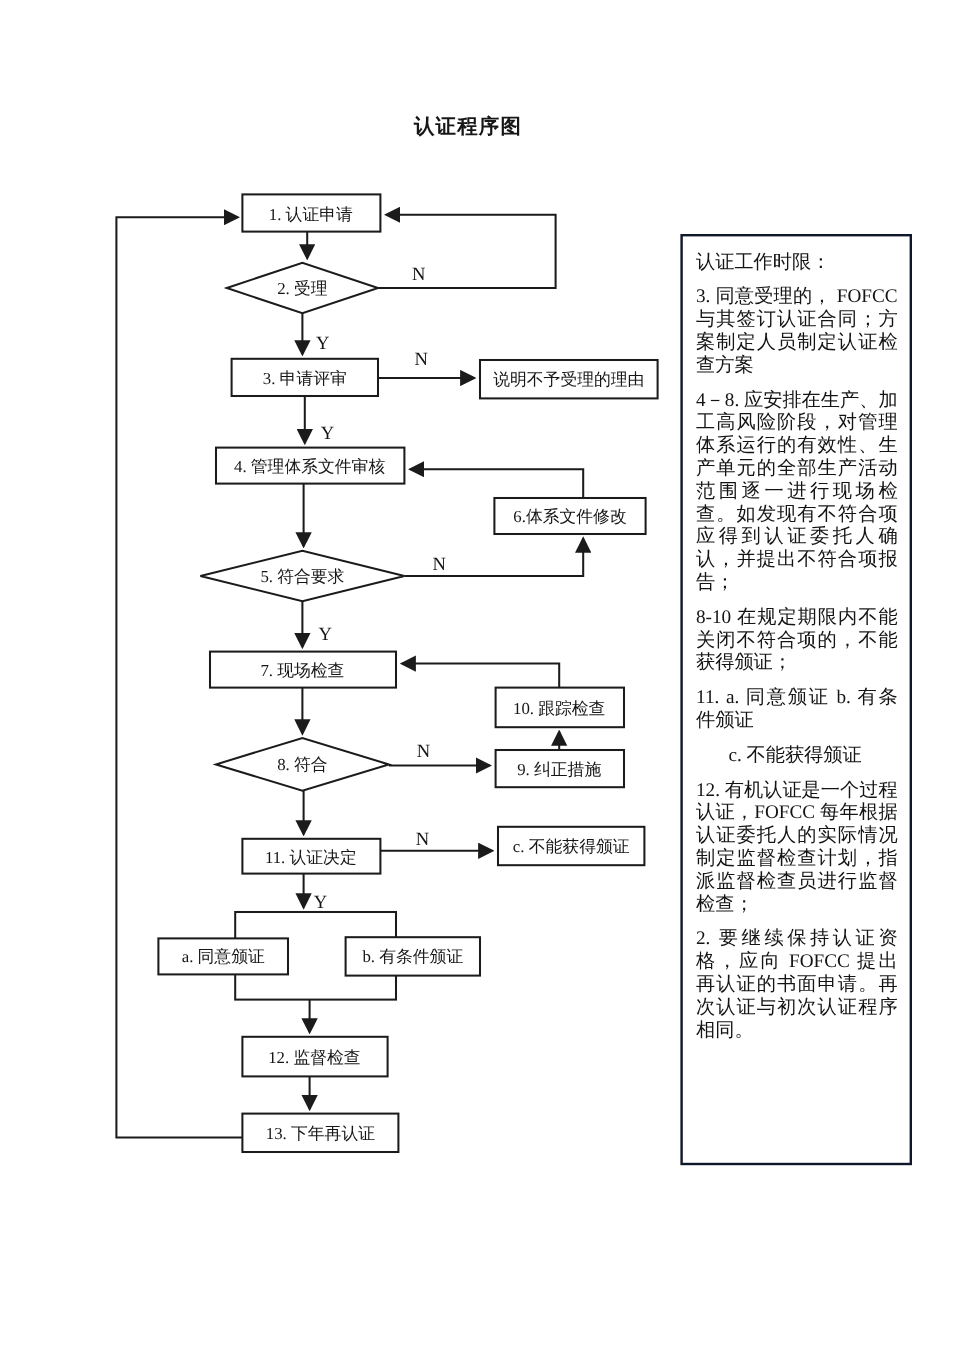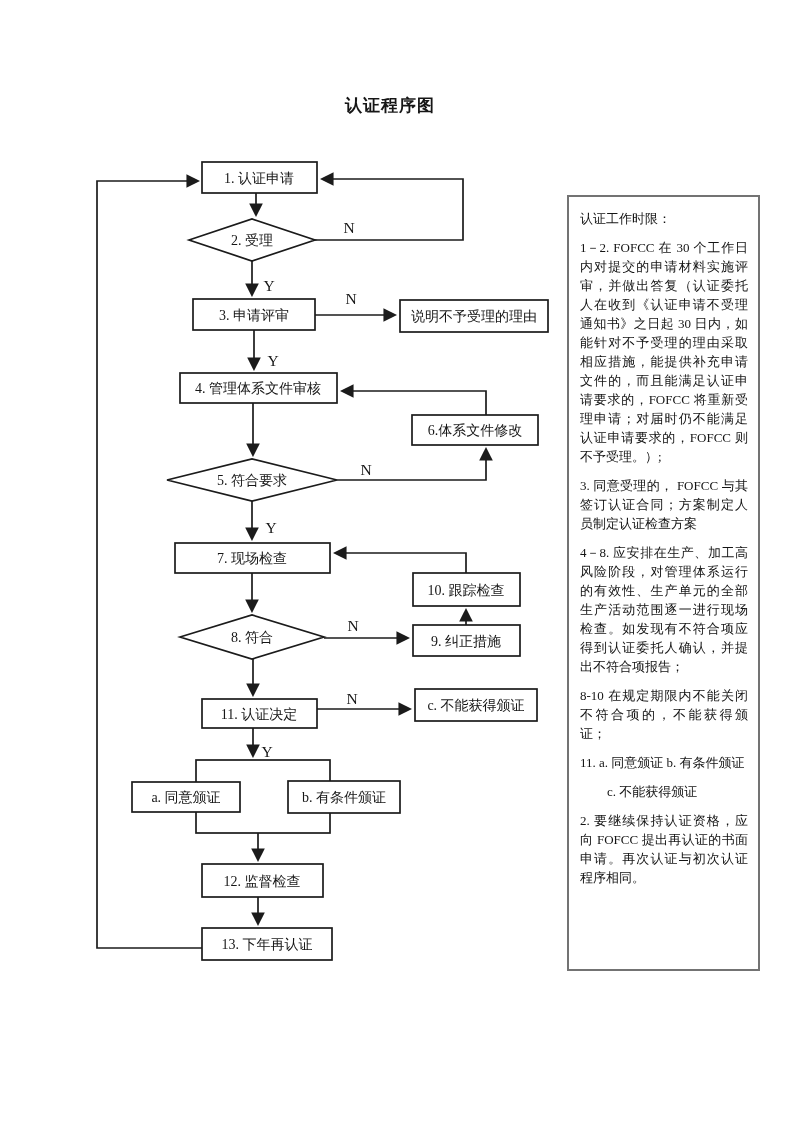--- a/index.html
+++ b/index.html
@@ -16,23 +16,23 @@
   svg.flow { position:absolute; left:0; top:0; }
   svg.flow .shape { fill:#ffffff; stroke:#1b1b1b; stroke-width:1.7; }
   svg.flow .edge  { fill:none; stroke:#1b1b1b; stroke-width:1.7; }
   svg.flow text   {
     font-family:"Liberation Serif","DejaVu Serif",serif;
     font-size:14px; fill:#161616; text-anchor:middle;
   }
   svg.flow text.edge-label { font-size:15.5px; }
   .sidebar {
     position:absolute; left:567px; top:195px; width:193px; height:776px;
-    border:2px solid #737373; box-sizing:border-box;
+    border:2px solid #0f172a; box-sizing:border-box;
     padding:12px 10px 10px 11px;
-    font-size:13px; line-height:19px; text-align:justify; color:#141414;
+    font-size:16px; line-height:19px; text-align:justify; color:#141414;
   }
   .sidebar p { margin:0 0 10px 0; }
   .sidebar p.indent { padding-left:27px; }
 </style>
 </head>
 <body>
 
 <div class="page">
 
   <div class="doc-title">认证程序图</div>
@@ -123,22 +123,22 @@
 
     <rect class="shape" x="202" y="864" width="121" height="33"></rect>
     <text x="262" y="886">12. 监督检查</text>
 
     <rect class="shape" x="202" y="928" width="130" height="32"></rect>
     <text x="267" y="949">13. 下年再认证</text>
   </svg>
 
   <div class="sidebar">
     <p>认证工作时限：</p>
-    <p>1－2.  FOFCC 在 30 个工作日内对提交的申请材料实施评审，并做出答复（认证委托人在收到《认证申请不受理通知书》之日起 30 日内，如能针对不予受理的理由采取相应措施，能提供补充申请文件的，而且能满足认证申请要求的，FOFCC 将重新受理申请；对届时仍不能满足认证申请要求的，FOFCC 则不予受理。）;</p>
     <p>3. 同意受理的， FOFCC 与其签订认证合同；方案制定人员制定认证检查方案</p>
     <p>4－8. 应安排在生产、加工高风险阶段，对管理体系运行的有效性、生产单元的全部生产活动范围逐一进行现场检查。如发现有不符合项应得到认证委托人确认，并提出不符合项报告；</p>
     <p>8-10  在规定期限内不能关闭不符合项的，不能获得颁证；</p>
     <p>11.  a. 同意颁证 b. 有条件颁证</p>
     <p class="indent">c. 不能获得颁证</p>
+    <p>12.  有机认证是一个过程认证，FOFCC 每年根据认证委托人的实际情况制定监督检查计划，指派监督检查员进行监督检查；</p>
     <p>2.  要继续保持认证资格，应向 FOFCC 提出再认证的书面申请。再次认证与初次认证程序相同。</p>
   </div>
 
 </div>
 
 </body></html>

